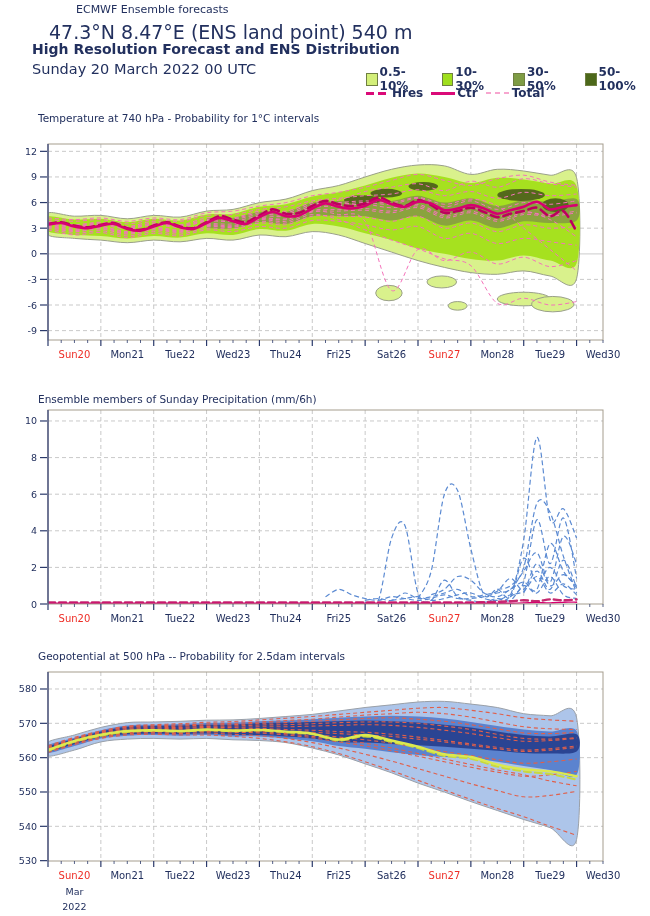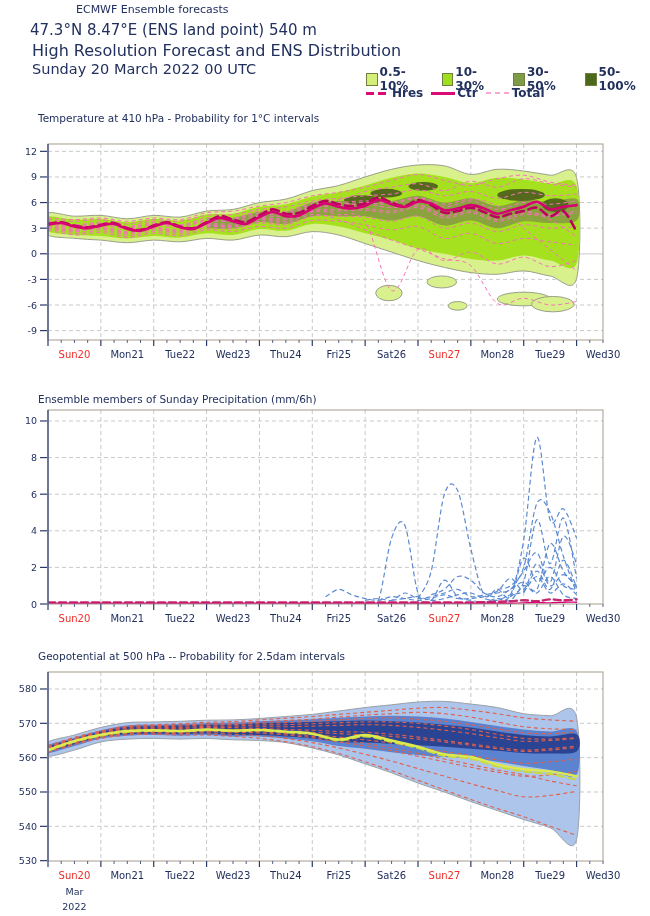--- a/index.html
+++ b/index.html
@@ -1,21 +1,21 @@
 <!DOCTYPE html>
 <html><head>
 <meta charset="utf-8">
 <style>
   html,body{margin:0;padding:0;background:#ffffff;}
   body{width:650px;height:916px;position:relative;overflow:hidden;
        font-family:"DejaVu Sans","Liberation Sans",sans-serif;}
   .hdr{position:absolute;color:#22305e;white-space:pre;}
   #hdr1{left:32px;top:3px;font-size:11px;margin-left:44px;}
-  #hdr2{left:30px;top:21px;font-size:15px;}
-  #hdr3{left:32px;top:41px;font-size:16px;}
+  #hdr2{left:49px;top:21px;font-size:19px;}
+  #hdr3{left:32px;top:41px;font-size:14px;font-weight:bold;}
   #hdr4{left:32px;top:61px;font-size:14.5px;}
   .panel-title{position:absolute;left:38px;color:#22305e;font-size:10.5px;}
   #title1{top:112px;} #title2{top:393px;} #title3{top:650px;}
   #legend-swatches{position:absolute;left:366px;top:65px;display:flex;gap:14px;}
   #legend-lines{position:absolute;left:366px;top:86px;display:flex;gap:8px;}
   .lg-item{display:flex;align-items:center;gap:2px;}
   .lg-swatch{width:13px;height:13px;border:1px solid #6f7f42;box-sizing:border-box;}
   .lg-label{font-size:12px;color:#22305e;font-weight:bold;}
   .lg-line{width:24px;display:inline-block;}
   #chart-svg{position:absolute;left:0;top:0;}
@@ -54,21 +54,21 @@
     <div class="lg-item">
       <span class="lg-line" style="height: 3px; background: rgb(218, 10, 120);"></span>
       <span class="lg-label">Ctr</span>
     </div>
     <div class="lg-item">
       <span class="lg-line" style="height: 1.5px; background: repeating-linear-gradient(90deg, rgb(247, 166, 207) 0px, rgb(247, 166, 207) 5px, transparent 5px, transparent 9px);"></span>
       <span class="lg-label">Total</span>
     </div>
   </div>
 
-<div class="panel-title" id="title1">Temperature at 410 hPa - Probability for 1°C intervals</div>
+<div class="panel-title" id="title1">Temperature at 740 hPa - Probability for 1°C intervals</div>
 <div class="panel-title" id="title2">Ensemble members of Sunday Precipitation (mm/6h)</div>
 <div class="panel-title" id="title3">Geopotential at 500 hPa -- Probability for 2.5dam intervals</div>
 
 <svg id="chart-svg" width="650" height="916">
     <g>
       <clipPath id="clip0">
         <rect x="48" y="144" width="555" height="196"></rect>
       </clipPath>
       <g>
         <line x1="48" y1="151.34146341463415" x2="603" y2="151.34146341463415" stroke="#c9c9c9" stroke-width="1" stroke-dasharray="4 3"></line>

